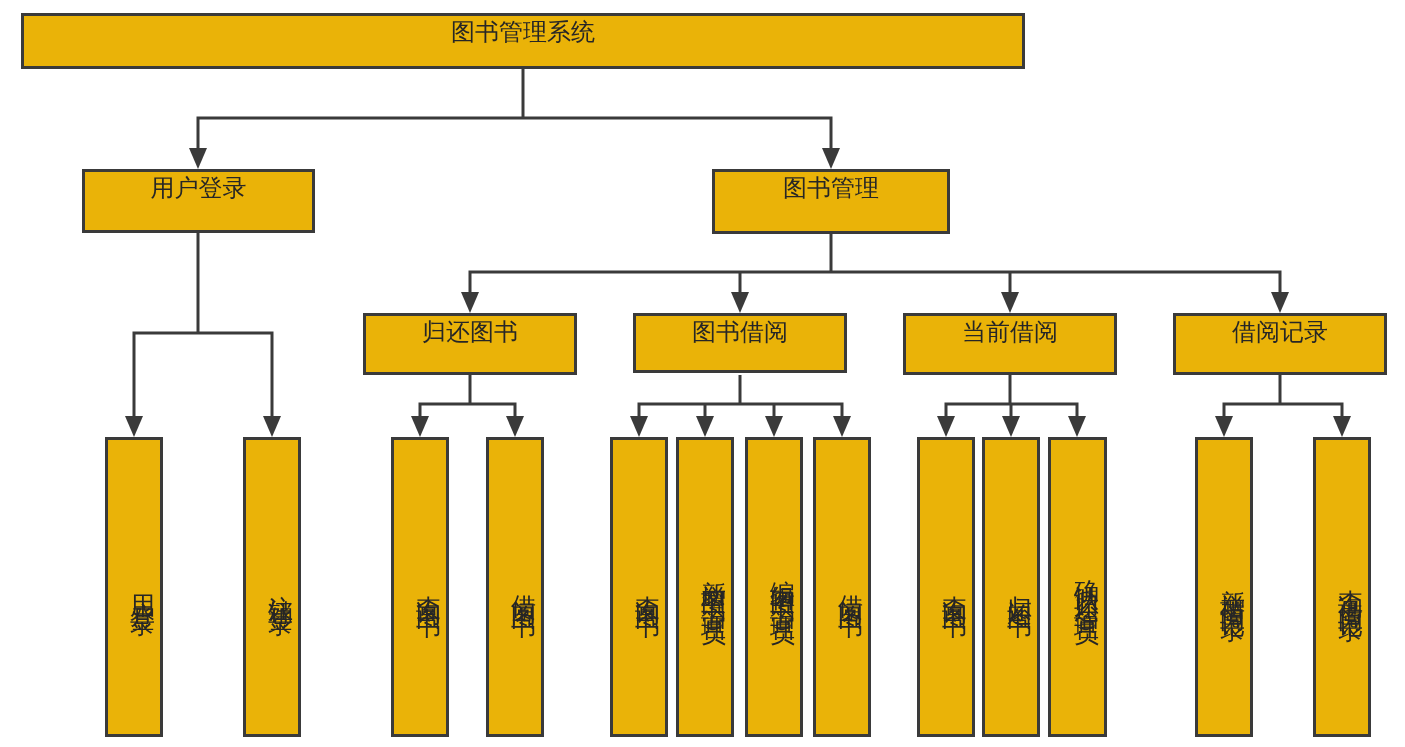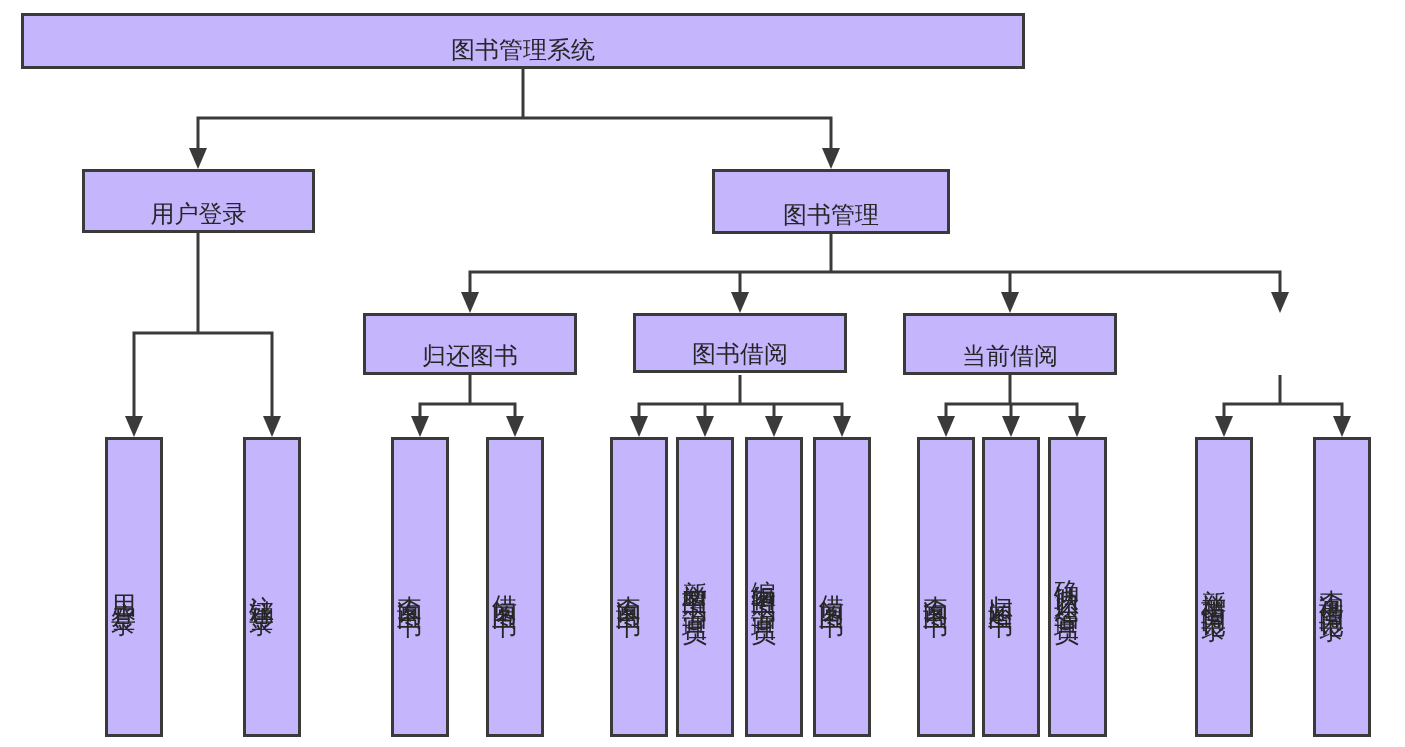--- a/index.html
+++ b/index.html
@@ -9,22 +9,22 @@
     --bg: #ffffff;
   }
   html,body { margin:0; padding:0; background:var(--bg); }
   #canvas {
     position:relative; width:1405px; height:747px; background:var(--bg);
     font-family:"Liberation Sans", sans-serif; overflow:hidden;
   }
   #edges { position:absolute; left:0; top:0; z-index:1; }
   .node {
     position:absolute; box-sizing:border-box; z-index:2;
-    border:3px solid var(--line); background:#c4b5fd;
-    display:flex; align-items:flex-end; justify-content:center;
+    border:3px solid var(--line); background:#eab308;
+    display:flex; align-items:flex-start; justify-content:center;
     font-size:24px; color:var(--text); white-space:nowrap;
   }
   .vert {
     writing-mode:vertical-rl; text-orientation:mixed;
     font-size:25px; letter-spacing:6px; white-space:normal;
   }
   .watermark {
     position:absolute; z-index:3; right:4px; top:713px;
     font-size:21px; color:var(--watermark);
     text-shadow:0 0 2px #ffffff, 0 0 1px #ffffff;
@@ -99,20 +99,23 @@
 
   <div class="node" style="left:363px;top:313px;width:214px;height:62px">
     <span>归还图书</span>
   </div>
   <div class="node" style="left:633px;top:313px;width:214px;height:60px">
     <span>图书借阅</span>
   </div>
   <div class="node" style="left:903px;top:313px;width:214px;height:62px">
     <span>当前借阅</span>
   </div>
+  <div class="node" style="left:1173px;top:313px;width:214px;height:62px">
+    <span>借阅记录</span>
+  </div>
 
   <div class="node vert" style="left:105px;top:437px;width:58px;height:300px">
     <span>用户登录</span>
   </div>
   <div class="node vert" style="left:243px;top:437px;width:58px;height:300px">
     <span>注销登录</span>
   </div>
   <div class="node vert" style="left:391px;top:437px;width:58px;height:300px">
     <span>查询图书</span>
   </div>

